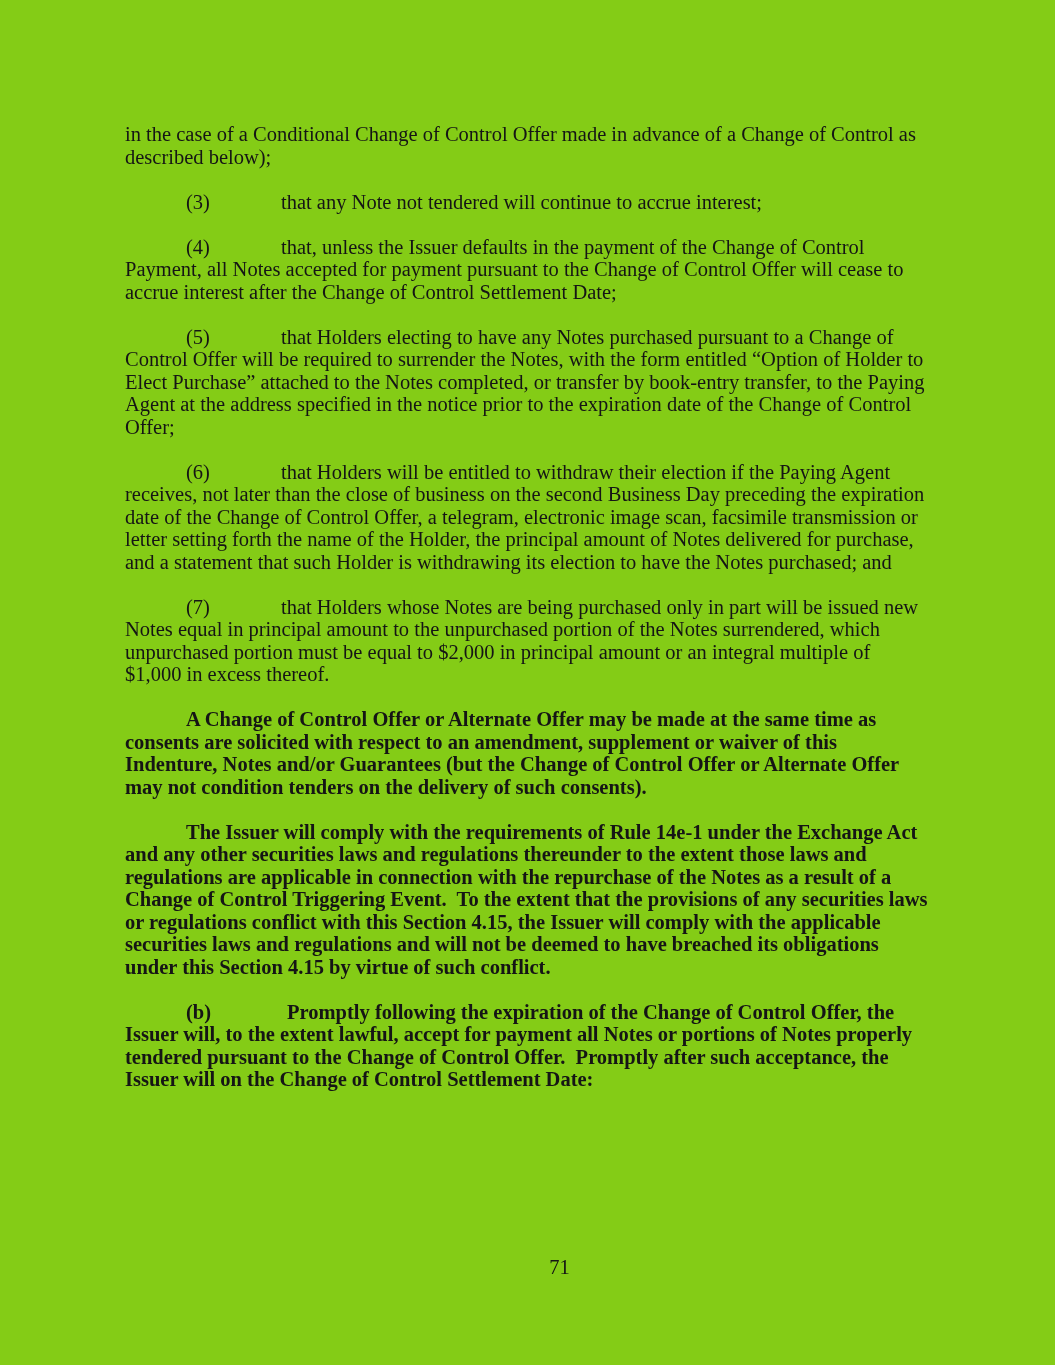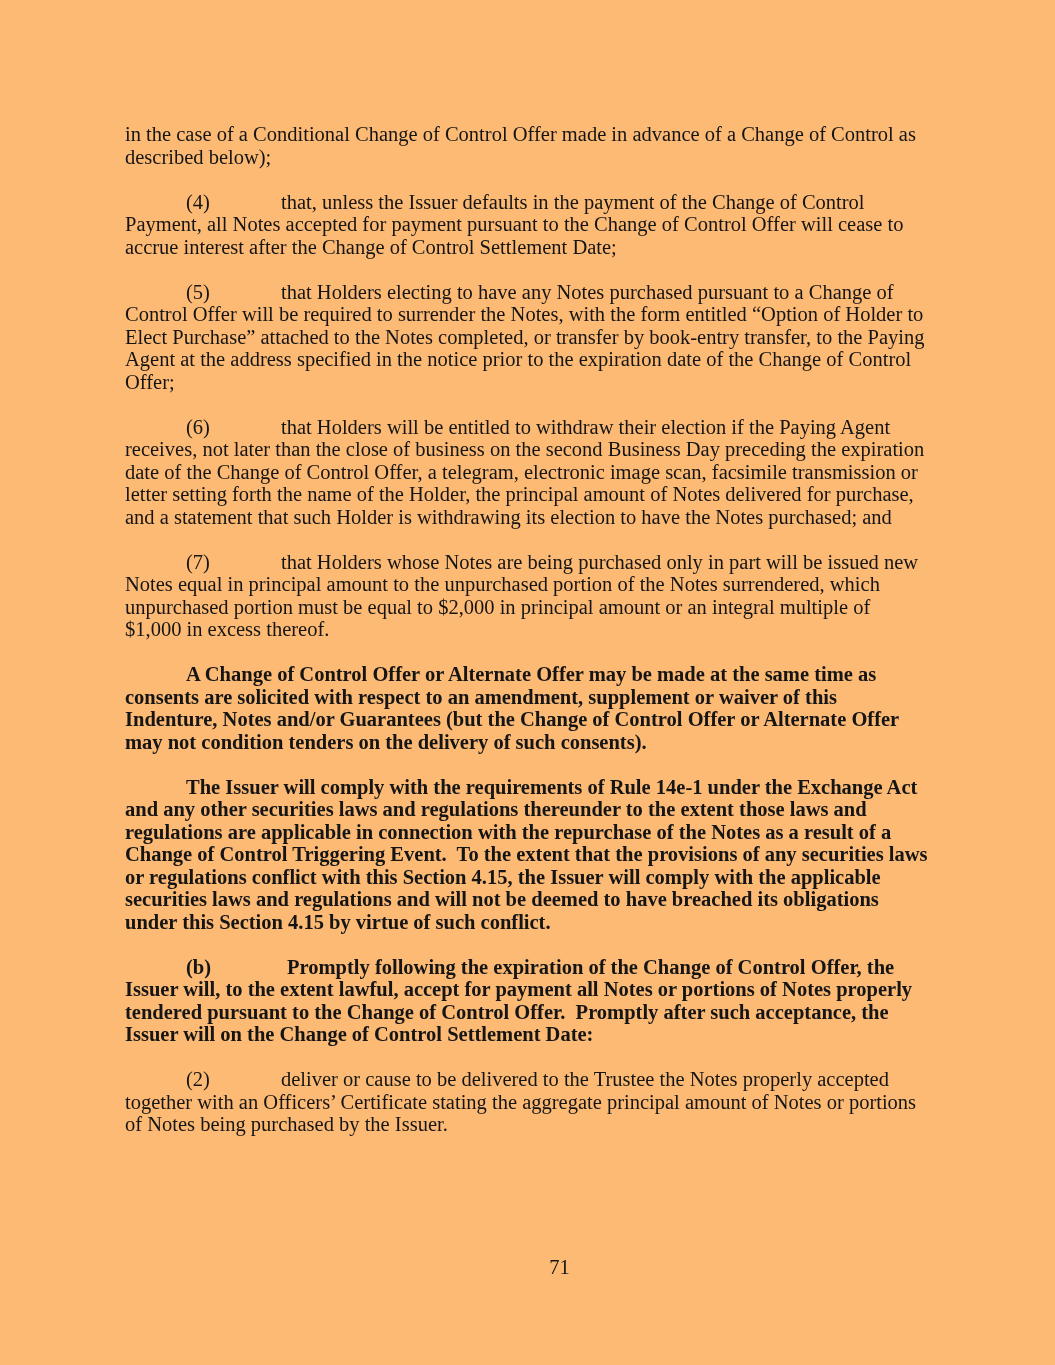--- a/index.html
+++ b/index.html
@@ -4,21 +4,21 @@
 <style>
   html, body {
     margin: 0;
     padding: 0;
     background: #ffffff;
   }
   .page {
     position: relative;
     width: 1055px;
     height: 1365px;
-    background: #fdba74;
+    background: #84cc16;
     font-family: "Liberation Serif", serif;
     font-size: 20.5px;
     line-height: 22.5px;
     color: #151515;
     overflow: hidden;
   }
   .content {
     position: absolute;
     left: 125px;
     top: 123px;
@@ -67,36 +67,36 @@
   }
 </style>
 </head>
 <body>
 
 <div class="page">
   <div class="content">
 
     <p class="hang"><span>in the case of a Conditional Change of Control Offer made in advance of a Change of Control as described below);</span></p>
 
+    <p class="num-item"><span class="num-label">(3)</span><span>that any Note not tendered will continue to accrue interest;</span></p>
 
     <p class="num-item"><span class="num-label">(4)</span><span>that, unless the Issuer defaults in the payment of the Change of Control Payment, all Notes accepted for payment pursuant to the Change of Control Offer will cease to accrue interest after the Change of Control Settlement Date;</span></p>
 
     <p class="num-item"><span class="num-label">(5)</span><span>that Holders electing to have any Notes purchased pursuant to a Change of Control Offer will be required to surrender the Notes, with the form entitled “Option of Holder to Elect Purchase” attached to the Notes completed, or transfer by book-entry transfer, to the Paying Agent at the address specified in the notice prior to the expiration date of the Change of Control Offer;</span></p>
 
     <p class="num-item"><span class="num-label">(6)</span><span>that Holders will be entitled to withdraw their election if the Paying Agent receives, not later than the close of business on the second Business Day preceding the expiration date of the Change of Control Offer, a telegram, electronic image scan, facsimile transmission or letter setting forth the name of the Holder, the principal amount of Notes delivered for purchase, and a statement that such Holder is withdrawing its election to have the Notes purchased; and</span></p>
 
     <p class="num-item"><span class="num-label">(7)</span><span>that Holders whose Notes are being purchased only in part will be issued new Notes equal in principal amount to the unpurchased portion of the Notes surrendered, which unpurchased portion must be equal to $2,000 in principal amount or an integral multiple of $1,000 in excess thereof.</span></p>
 
     <p class="body-indent"><span>A Change of Control Offer or Alternate Offer may be made at the same time as consents are solicited with respect to an amendment, supplement or waiver of this Indenture, Notes and/or Guarantees (but the Change of Control Offer or Alternate Offer may not condition tenders on the delivery of such consents).</span></p>
 
     <p class="body-indent"><span>The Issuer will comply with the requirements of Rule 14e-1 under the Exchange Act and any other securities laws and regulations thereunder to the extent those laws and regulations are applicable in connection with the repurchase of the Notes as a result of a Change of Control Triggering Event.  To the extent that the provisions of any securities laws or regulations conflict with this Section 4.15, the Issuer will comply with the applicable securities laws and regulations and will not be deemed to have breached its obligations under this Section 4.15 by virtue of such conflict.</span></p>
 
     <p class="body-indent"><span class="letter-label">(b)</span><span>Promptly following the expiration of the Change of Control Offer, the Issuer will, to the extent lawful, accept for payment all Notes or portions of Notes properly tendered pursuant to the Change of Control Offer.  Promptly after such acceptance, the Issuer will on the Change of Control Settlement Date:</span></p>
 
 
-    <p class="num-item"><span class="num-label">(2)</span><span>deliver or cause to be delivered to the Trustee the Notes properly accepted together with an Officers’ Certificate stating the aggregate principal amount of Notes or portions of Notes being purchased by the Issuer.</span></p>
 
   </div>
 
   <div class="footer">
     <span>71</span>
   </div>
 </div>
 
 </body></html>

